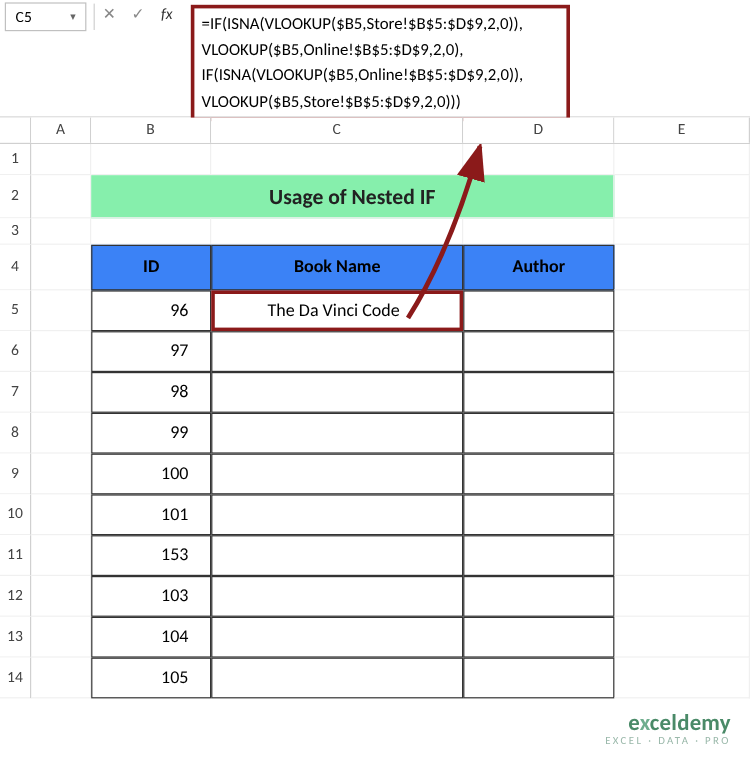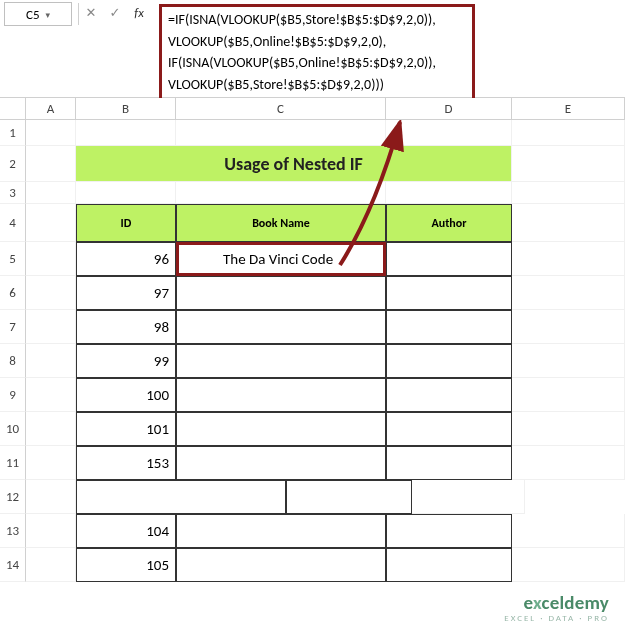--- a/index.html
+++ b/index.html
@@ -1,43 +1,43 @@
 <!DOCTYPE html>
 <html><head>
   <meta charset="utf-8">
   <style>
     * { box-sizing: border-box; margin: 0; padding: 0; }
     body { font-family: Calibri, Arial, sans-serif; font-size: 14px; background: #fff; width: 625px; height: 637px; position: relative; overflow: hidden; }
     
     .formula-bar { display: flex; align-items: flex-start; border-bottom: 1px solid #d0d0d0; background: #fff; height: 98px; }
-    .name-box { width: 68px; height: 24px; border: 1px solid #c0c0c0; padding: 2px 21px; font-size: 13px; display: flex; align-items: center; justify-content: space-between; margin: 2px 4px; }
+    .name-box { width: 68px; height: 24px; border: 1px solid #c0c0c0; padding: 2px 8px; font-size: 13px; display: flex; align-items: center; justify-content: space-between; margin: 2px 4px; }
     .name-box .chev { font-size: 9px; color: #666; }
     .fb-divider { width: 1px; height: 22px; background: #d0d0d0; margin: 3px 2px 0; }
     .fb-buttons { display: flex; align-items: center; padding: 3px 2px 0; gap: 8px; color: #888; }
     .fb-btn { width: 16px; height: 18px; display: flex; align-items: center; justify-content: center; font-size: 13px; cursor: pointer; }
     .fx { font-style: italic; font-size: 13px; color: #333; }
     .formula-text { padding: 4px 8px 4px 10px; font-size: 14px; line-height: 1.55; flex: 1; }
     .formula-box { border: 3px solid #8B1A1A; padding: 2px 6px; width: 316px; }
     
     .col-headers { display: flex; height: 22px; background: #fff; border-bottom: 1px solid #d0d0d0; }
     .col-headers .row-hdr-space { width: 26px; border-right: 1px solid #d0d0d0; }
     .col-headers .ch { border-right: 1px solid #d0d0d0; display: flex; align-items: center; justify-content: center; color: #444; font-size: 13px; background: #fff; }
     
     .grid { position: relative; }
     .row { display: flex; height: 34px; }
     .row-hdr { width: 26px; display: flex; align-items: center; justify-content: center; color: #444; font-size: 13px; border-right: 1px solid #d0d0d0; border-bottom: 1px solid #f0f0f0; background: #fff; }
     .cell { border-right: 1px solid #f0f0f0; border-bottom: 1px solid #f0f0f0; display: flex; align-items: center; padding: 2px 6px; }
     
     .wA { width: 50px; } .wB { width: 100px; } .wC { width: 210px; } .wD { width: 126px; } .wE { width: 113px; }
     
-    .title-band { background: #bef264; display: flex; align-items: center; justify-content: center; font-size: 18px; font-weight: bold; color: #222; }
-    
-    .tbl-hdr { background: #bef264; font-weight: bold; font-size: 12px; justify-content: center; border: 1px solid #333 !important; }
+    .title-band { background: #86efac; display: flex; align-items: center; justify-content: center; font-size: 18px; font-weight: bold; color: #222; }
+    
+    .tbl-hdr { background: #3b82f6; font-weight: bold; font-size: 15px; justify-content: center; border: 1px solid #333 !important; }
     .tbl-cell { border: 1px solid #333 !important; font-size: 15px; }
-    .tbl-cell.idcell { justify-content: flex-end; padding-right: 6px; }
+    .tbl-cell.idcell { justify-content: flex-end; padding-right: 18px; }
     
     .sel-box { border: 3px solid #8B1A1A !important; padding-left: 44px; }
     
     
     .arrow-svg { position: absolute; left: 320px; top: 0px; width: 110px; height: 160px; pointer-events: none; }
     
     .watermark { position: absolute; right: 16px; bottom: 14px; text-align: right; color: #7fa68e; }
     .watermark .brand { font-size: 19px; font-weight: bold; letter-spacing: 0.2px; color: #4a8a68; }
     .watermark .brand .x { color: #6fae8e; }
     .watermark .tag { font-size: 9px; letter-spacing: 2px; color: #9ab8aa; margin-top: -2px; margin-left: 33px; }
@@ -179,20 +179,21 @@
     <div class="cell wA"></div>
     <div class="cell wB tbl-cell idcell">153</div>
     <div class="cell wC tbl-cell"></div>
     <div class="cell wD tbl-cell"></div>
     <div class="cell wE"></div>
   </div>
 
   <div class="row">
     <div class="row-hdr">12</div>
     <div class="cell wA"></div>
+    <div class="cell wB tbl-cell idcell">103</div>
     <div class="cell wC tbl-cell"></div>
     <div class="cell wD tbl-cell"></div>
     <div class="cell wE"></div>
   </div>
 
   <div class="row">
     <div class="row-hdr">13</div>
     <div class="cell wA"></div>
     <div class="cell wB tbl-cell idcell">104</div>
     <div class="cell wC tbl-cell"></div>

